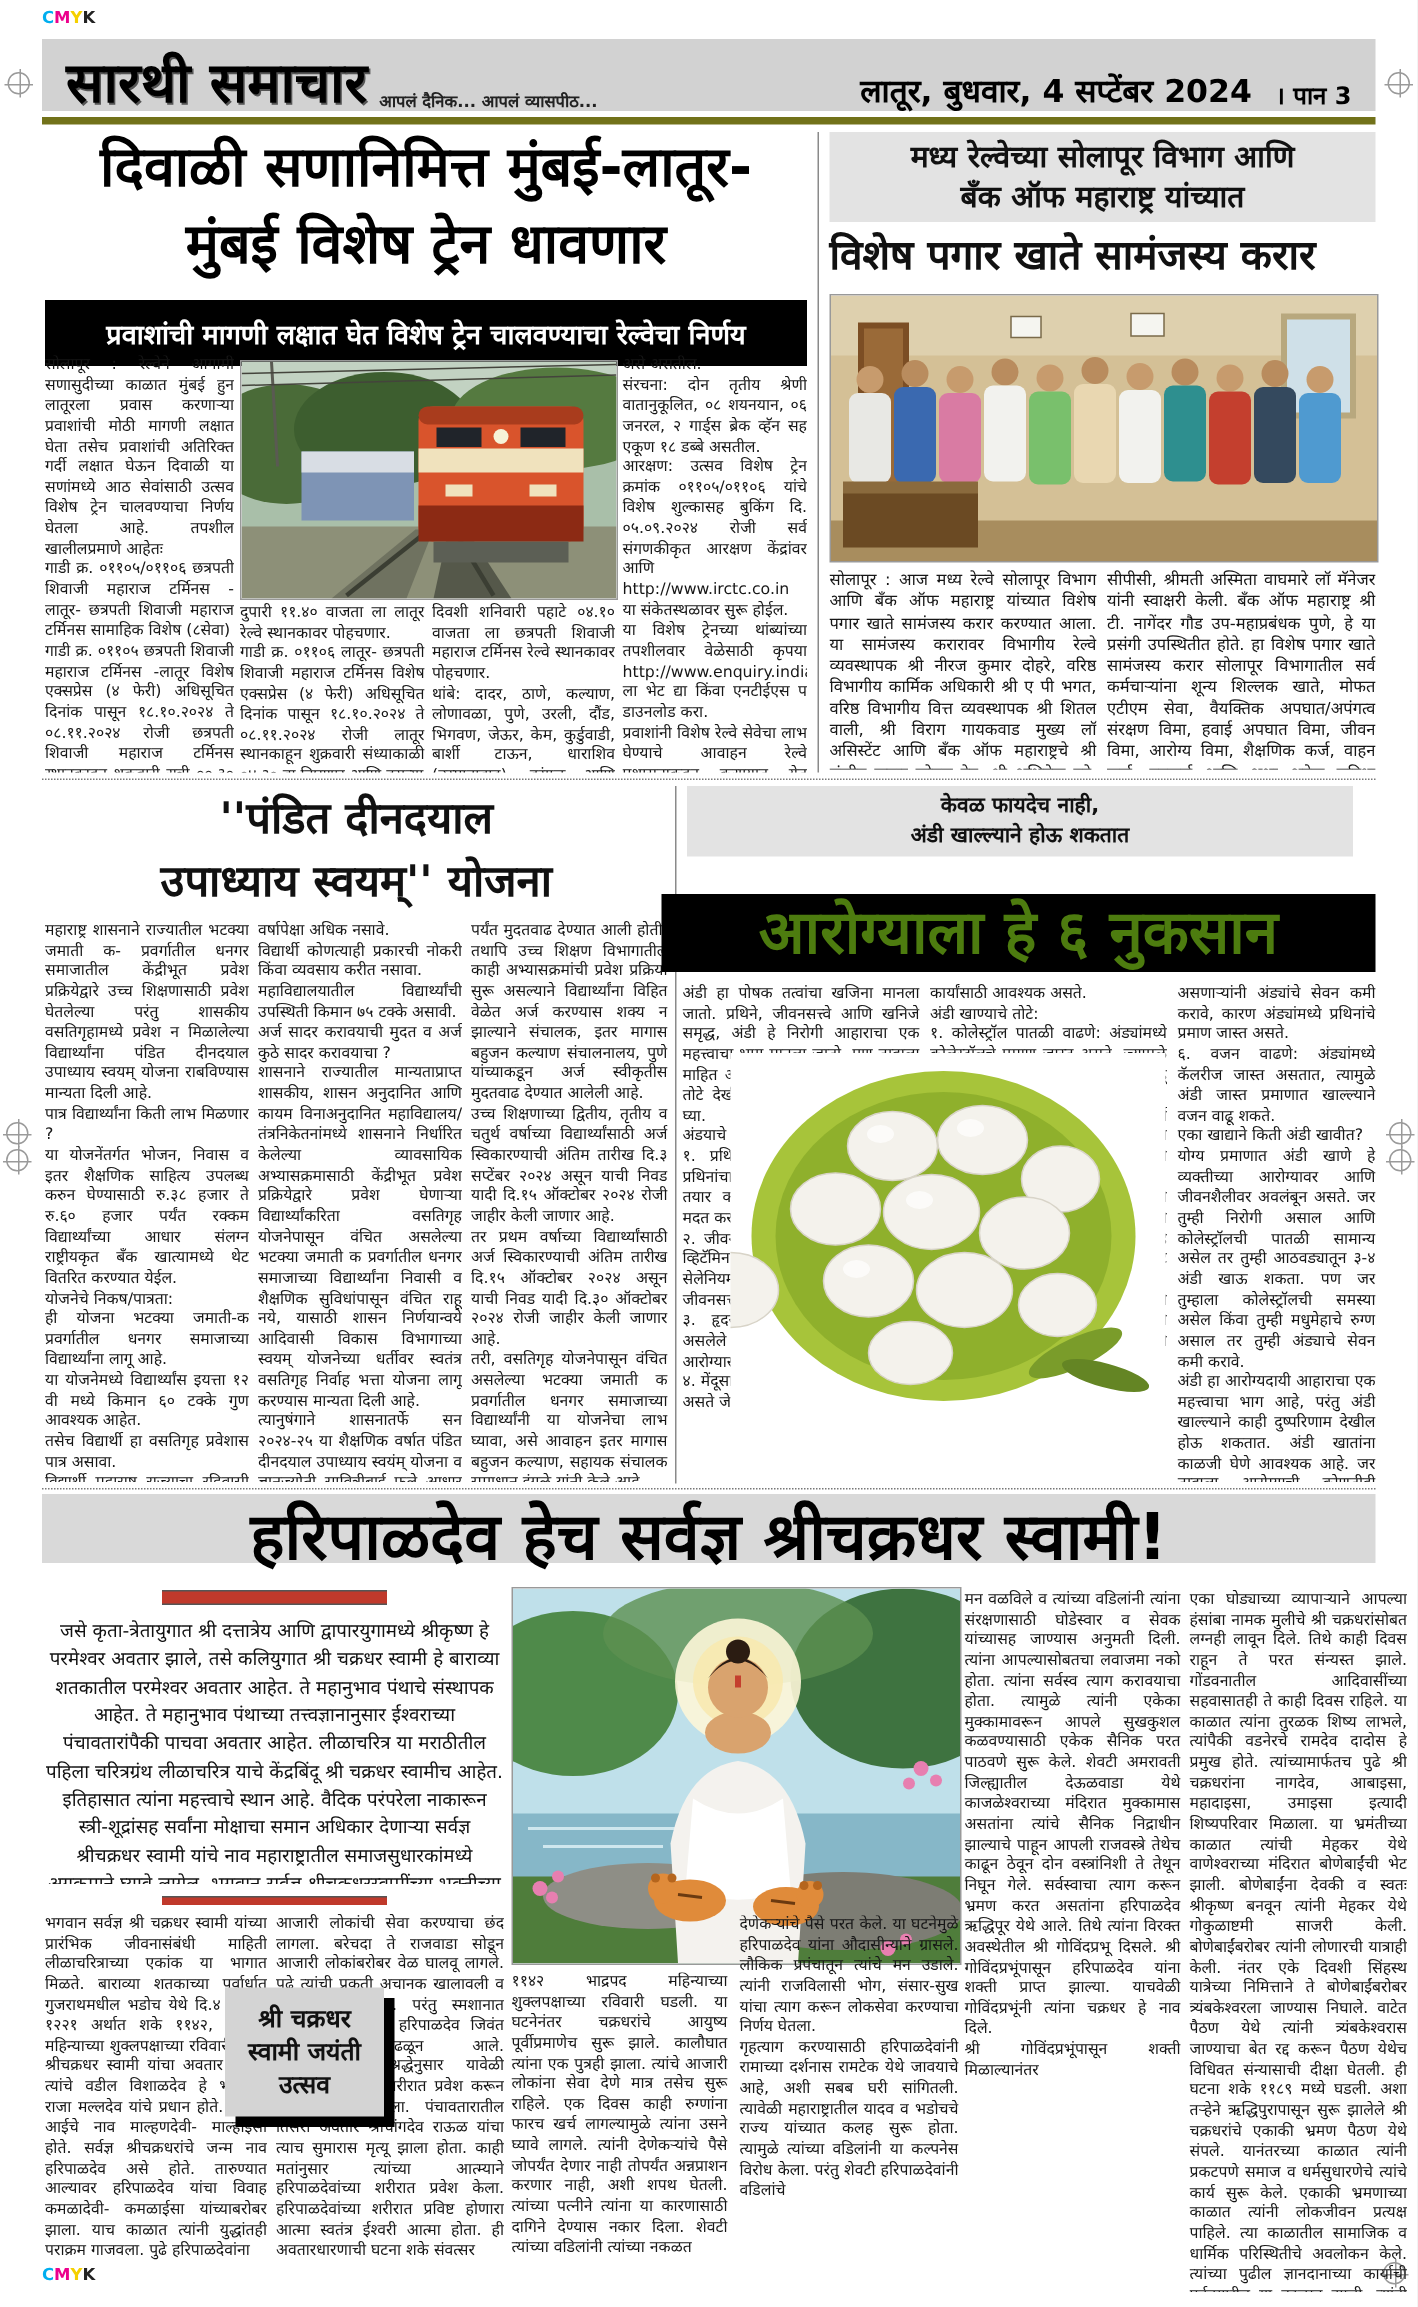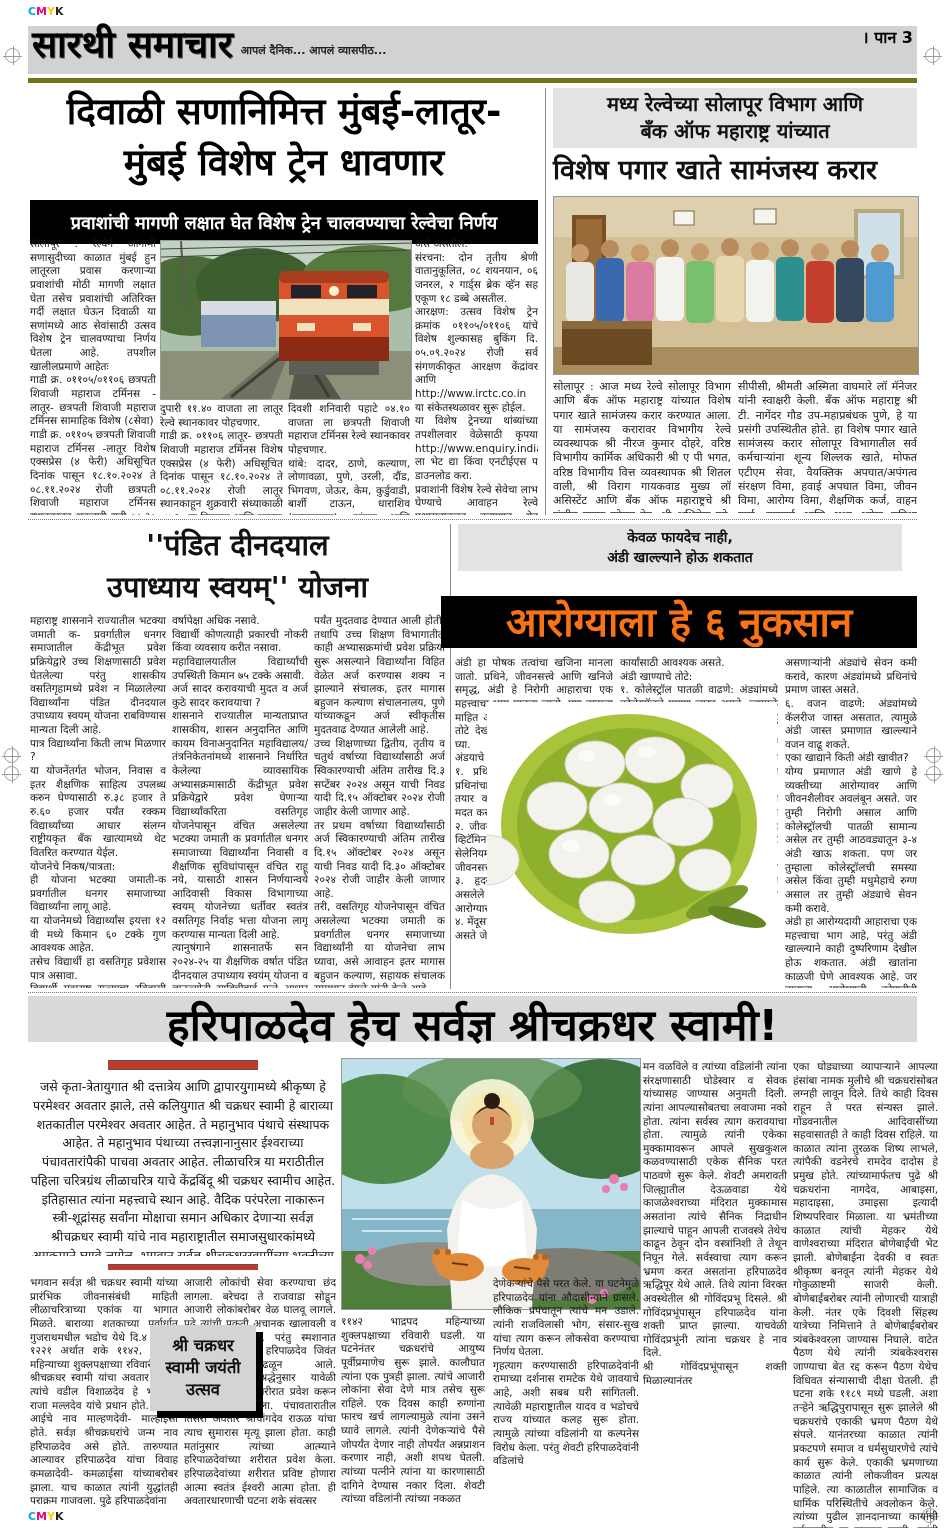--- a/index.html
+++ b/index.html
@@ -8,21 +8,21 @@
   
   .cmyk{position:absolute;font-size:11px;font-weight:bold;letter-spacing:0px;}
   .cmyk span{display:inline-block;}
   .cmyk .c{color:#00aeef}.cmyk .m{color:#ec008c}.cmyk .y{color:#f5d000}.cmyk .k{color:#222}
   .regmark{position:absolute;width:13px;height:13px;border:1px solid #9a9a9a;border-radius:50%;}
   .regmark::before,.regmark::after{content:"";position:absolute;background:#9a9a9a;}
   .regmark::before{left:50%;top:-3px;width:1px;height:19px;}
   .regmark::after{top:50%;left:-3px;height:1px;width:19px;}
   
   .masthead{position:absolute;left:28px;top:26px;width:889px;height:48px;background:#d2d2d2;
-            display:flex;align-items:flex-start;padding:0 4px;box-sizing:border-box;}
+            display:flex;align-items:flex-end;padding:0 16px;box-sizing:border-box;}
   .mast-title{font-size:37px;font-weight:bold;color:#000;text-shadow:1px 1px 0 #555;line-height:1;}
   .mast-tagline{font-size:11px;font-weight:bold;color:#222;margin-left:8px;margin-top:16px;}
   .mast-spacer{flex:1;}
   .mast-date{font-size:21px;font-weight:bold;color:#000;}
   .mast-page{font-size:16px;font-weight:bold;color:#000;margin-left:16px;}
   .mast-rule{position:absolute;left:28px;top:78px;width:889px;height:5px;background:#72721a;}
   
   .bodycol{position:absolute;font-size:10.5px;line-height:1.3;text-align:justify;
            white-space:pre-line;overflow:hidden;color:#161616;}
   .vrule{position:absolute;width:1px;background:#8a8a8a;}
@@ -40,21 +40,21 @@
   .bank-headline{position:absolute;left:553px;top:150px;width:364px;
                  font-size:27px;font-weight:bold;}
   .bank-photo{position:absolute;left:553px;top:196px;width:364px;height:177px;overflow:hidden;border:1px solid #999;}
   
   .yojana-headline{position:absolute;left:30px;top:524px;width:415px;text-align:center;
                    font-size:29px;font-weight:bold;line-height:1.45;white-space:pre-line;}
   
   .egg-kicker{position:absolute;left:458px;top:524px;width:444px;height:47px;background:#e3e3e3;
               display:flex;align-items:center;justify-content:center;text-align:center;
               font-size:14px;font-weight:bold;line-height:1.4;white-space:pre-line;}
-  .egg-headline{position:absolute;left:441px;top:596px;width:476px;height:52px;background:#000;color:#f97316;
+  .egg-headline{position:absolute;left:441px;top:596px;width:476px;height:52px;background:#000;color:#4d7c0f;
                 font-size:40px;font-weight:bold;text-align:center;line-height:52px;}
   .egg-photo{position:absolute;left:487px;top:702px;width:290px;height:246px;background:#fff;}
   
   .swami-headline{position:absolute;left:28px;top:996px;width:889px;height:46px;background:#d9d9d9;
                   text-align:center;font-size:43px;font-weight:bold;line-height:58px;color:#000;}
   .swami-intro{position:absolute;left:30px;top:1060px;width:306px;height:210px;text-align:center;
                font-size:12.5px;line-height:1.5;color:#111;overflow:hidden;}
   .redbar{width:150px;height:8px;background:#c0392b;margin:0 auto 8px auto;border-top:1px solid #555;border-bottom:1px solid #555;}
   .redbar.bottom{margin:8px auto 0 auto;}
   .saint-photo{position:absolute;left:341px;top:1058px;width:298px;height:250px;overflow:hidden;border:1px solid #999;}
@@ -79,20 +79,21 @@
   <span class="regmark" style="left:4px;top:748px;"></span>
   <span class="regmark" style="left:4px;top:766px;"></span>
   <span class="regmark" style="left:926px;top:748px;"></span>
   <span class="regmark" style="left:926px;top:766px;"></span>
   <span class="regmark" style="left:922px;top:1508px;"></span>
 
   <header class="masthead">
     <div class="mast-title">सारथी समाचार</div>
     <div class="mast-tagline">आपलं दैनिक... आपलं व्यासपीठ...</div>
     <div class="mast-spacer"></div>
+    <div class="mast-date">लातूर, बुधवार, 4 सप्टेंबर 2024</div>
     <div class="mast-page">। पान 3</div>
   </header>
   <div class="mast-rule"></div>
 
   <section>
     <h1 class="train-headline" style="margin:0;">दिवाळी सणानिमित्त मुंबई-लातूर-
 मुंबई विशेष ट्रेन धावणार</h1>
     <div class="train-subhead">प्रवाशांची मागणी लक्षात घेत विशेष ट्रेन चालवण्याचा रेल्वेचा निर्णय</div>
     <div class="train-photo">
       <svg width="250" height="158" viewBox="0 0 250 158" xmlns="http://www.w3.org/2000/svg">

